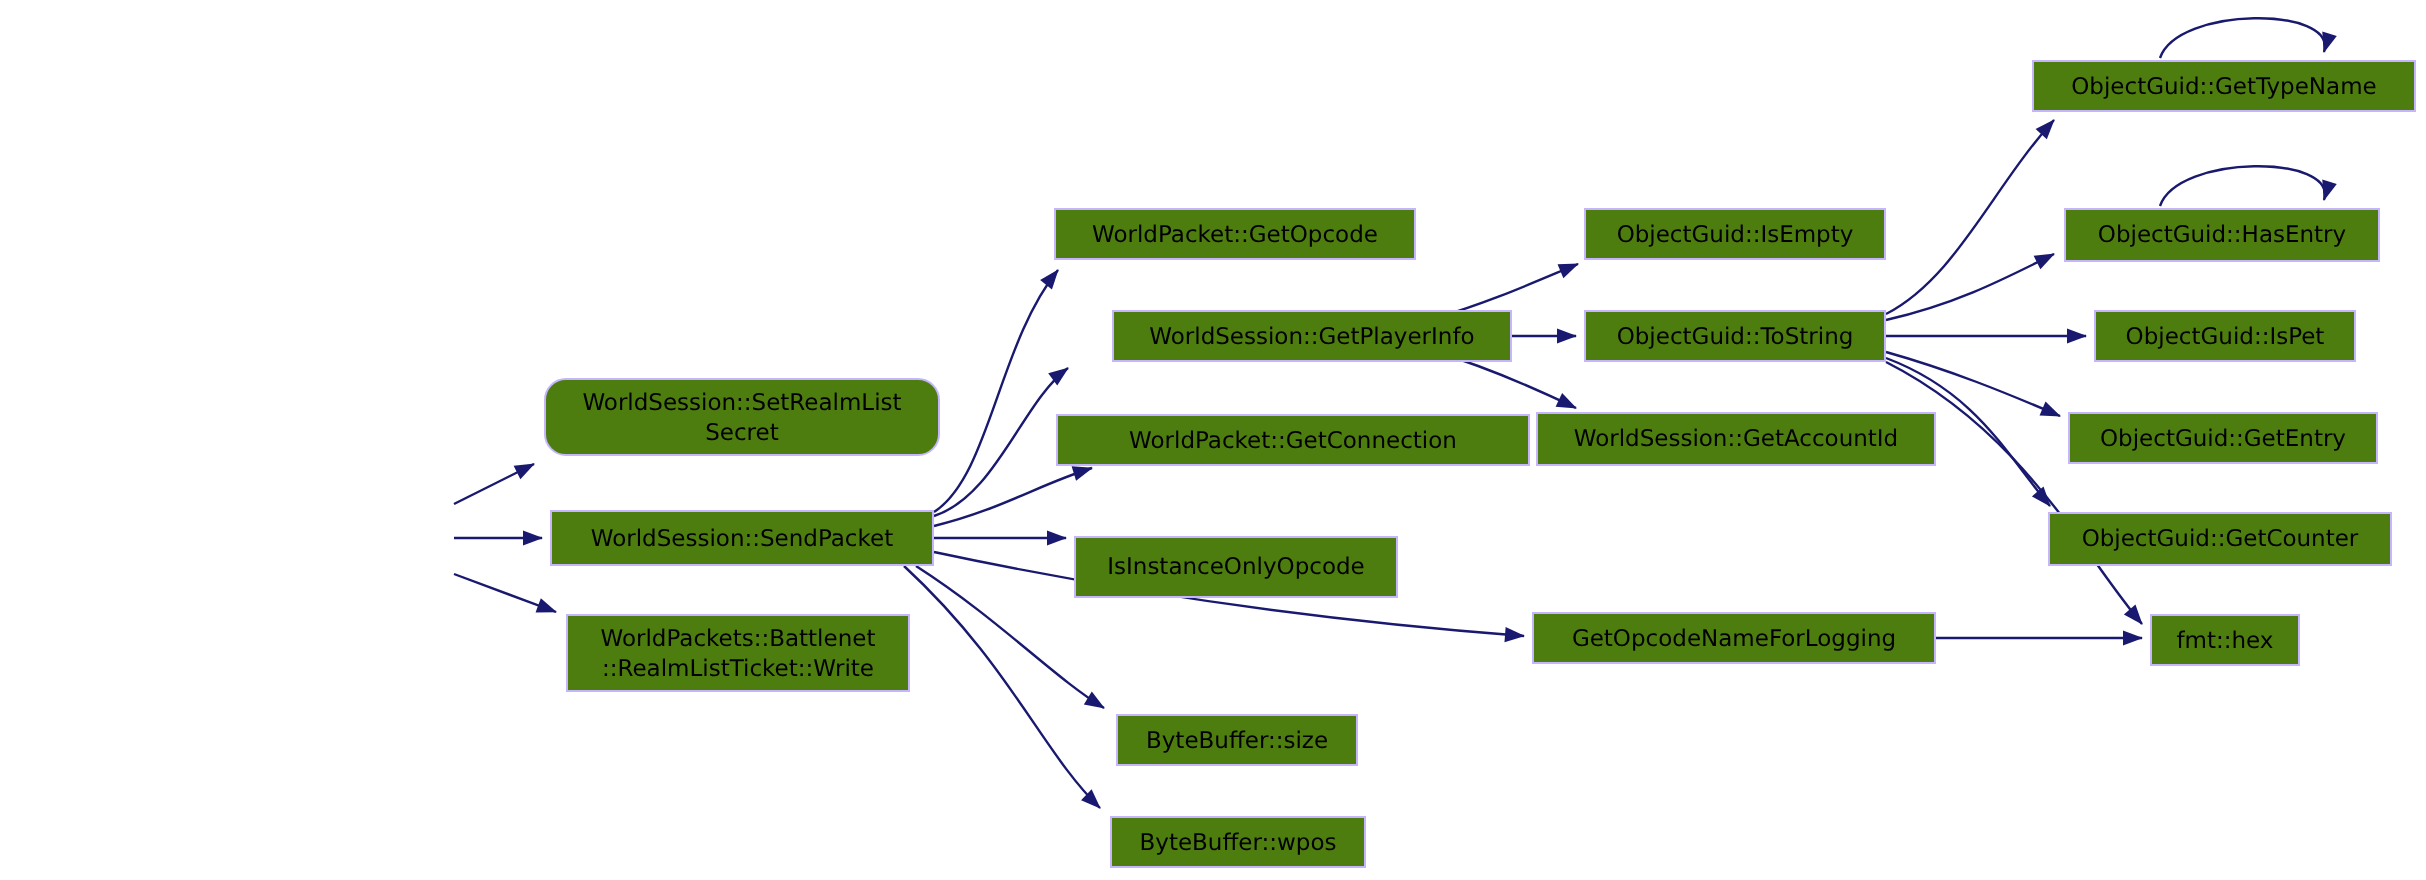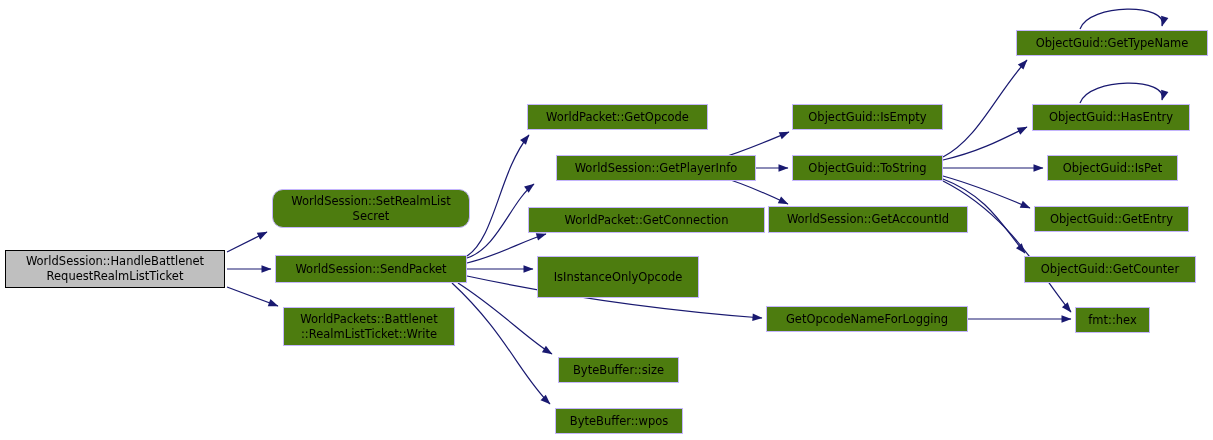--- a/index.html
+++ b/index.html
@@ -58,38 +58,36 @@
       <path d="M 943,168 L 1043,168" marker-end="url(#arrow)"></path>
       <path d="M 943,176 C 975,185 1002,196 1030,208" marker-end="url(#arrow)"></path>
       <path d="M 943,179 C 988,196 1003,227 1025,253" marker-end="url(#arrow)"></path>
       <path d="M 943,181 C 1012,216 1042,278 1071,312" marker-end="url(#arrow)"></path>
       <path d="M 968,319 L 1071,319" marker-end="url(#arrow)"></path>
       <path d="M 1080,29 C 1089,3 1169,3 1162,26" marker-end="url(#arrow)"></path>
       <path d="M 1080,103 C 1089,77 1169,77 1162,100" marker-end="url(#arrow)"></path>
     </g>
   </svg>
 
-  <div class="node root" style="left:5px;top:250px;width:220px;height:38px;">WorldSession::HandleBattlenet
-RequestRealmListTicket</div>
 
   <div class="node" style="left:272px;top:189px;width:198px;height:39px;border-radius:11px;">WorldSession::SetRealmList
 Secret</div>
 
   <div class="node" style="left:275px;top:255px;width:192px;height:28px;">WorldSession::SendPacket</div>
 
   <div class="node" style="left:527px;top:104px;width:181px;height:26px;">WorldPacket::GetOpcode</div>
 
   <div class="node" style="left:283px;top:307px;width:172px;height:39px;">WorldPackets::Battlenet
 ::RealmListTicket::Write</div>
 
   <div class="node" style="left:518px;top:155px;width:200px;height:26px;margin-left:38px;">WorldSession::GetPlayerInfo</div>
 
   <div class="node" style="left:517px;top:207px;width:237px;height:26px;margin-left:11px;">WorldPacket::GetConnection</div>
 
-  <div class="node" style="left:537px;top:256px;width:162px;height:42px;">IsInstanceOnlyOpcode</div>
+  <div class="node" style="left:537px;top:268px;width:162px;height:31px;">IsInstanceOnlyOpcode</div>
 
   <div class="node" style="left:558px;top:357px;width:121px;height:26px;">ByteBuffer::size</div>
 
   <div class="node" style="left:555px;top:408px;width:128px;height:26px;text-align:center;">ByteBuffer::wpos</div>
 
   <div class="node" style="left:792px;top:104px;width:151px;height:26px;">ObjectGuid::IsEmpty</div>
 
   <div class="node" style="left:792px;top:155px;width:151px;height:26px;">ObjectGuid::ToString</div>
 
   <div class="node" style="left:768px;top:206px;width:200px;height:27px;">WorldSession::GetAccountId</div>

